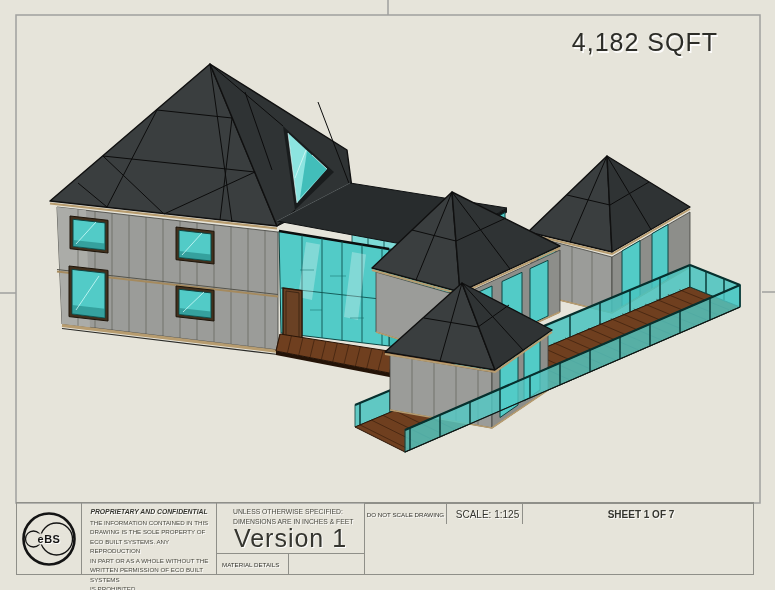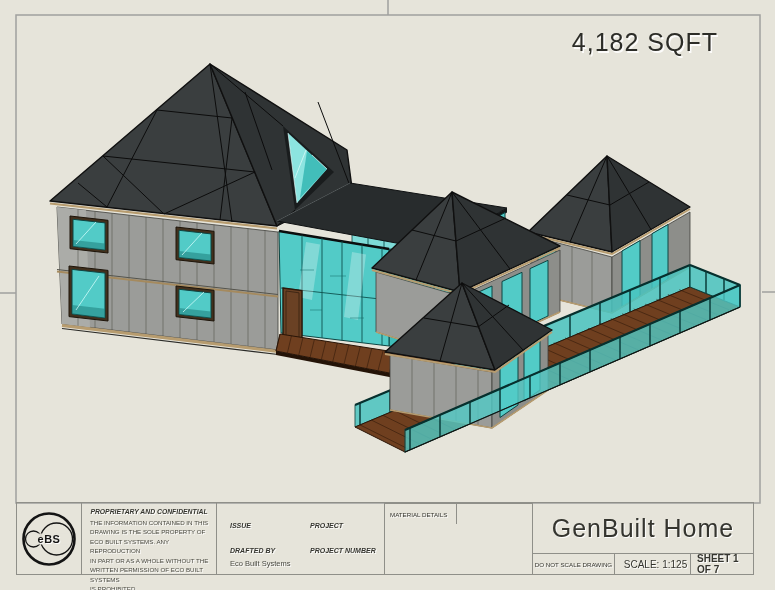--- a/index.html
+++ b/index.html
@@ -291,39 +291,34 @@
     </div>
     <div class="tb-cell prop-cell">
       <div class="prop-title">PROPRIETARY AND CONFIDENTIAL</div>
       <div class="prop-body">THE INFORMATION CONTAINED IN THIS
 DRAWING IS THE SOLE PROPERTY OF
 ECO BUILT SYSTEMS.  ANY REPRODUCTION
 IN PART OR AS A WHOLE WITHOUT THE
 WRITTEN PERMISSION OF ECO BUILT SYSTEMS
 IS PROHIBITED.</div>
     </div>
-    <div class="tb-cell issue-cell">
-      <div><span class="lbl">ISSUE</span></div>
-      <div><span class="lbl">PROJECT</span></div>
-      <div>
-        <span class="lbl">DRAFTED BY</span>
-        <span class="val">Eco Built Systems</span>
+    <div class="tb-cell version-cell">
+      <div class="version-top">
+        <div class="spec">
+          <div>UNLESS OTHERWISE SPECIFIED:</div>
+          <div>DIMENSIONS ARE IN INCHES &amp; FEET</div>
+        </div>
+        <div class="version-text">Version 1</div>
       </div>
-      <div><span class="lbl">PROJECT NUMBER</span></div>
-    </div>
-    <div class="tb-cell version-cell">
       <div class="tb-bottom-row">
         <div class="mat-cell">MATERIAL DETAILS</div>
         <div class="mat-empty"></div>
       </div>
     </div>
     <div class="tb-cell title-cell">
-      <div class="title-top">
-        <div class="drawing-title">GenBuilt Home</div>
-      </div>
       <div class="tb-bottom-row">
         <div class="dns-cell">DO NOT SCALE DRAWING</div>
         <div class="scale-cell">SCALE: 1:125</div>
         <div class="sheetnum-cell">SHEET 1 OF 7</div>
       </div>
     </div>
   </div>
 </div>
 
 </body></html>

